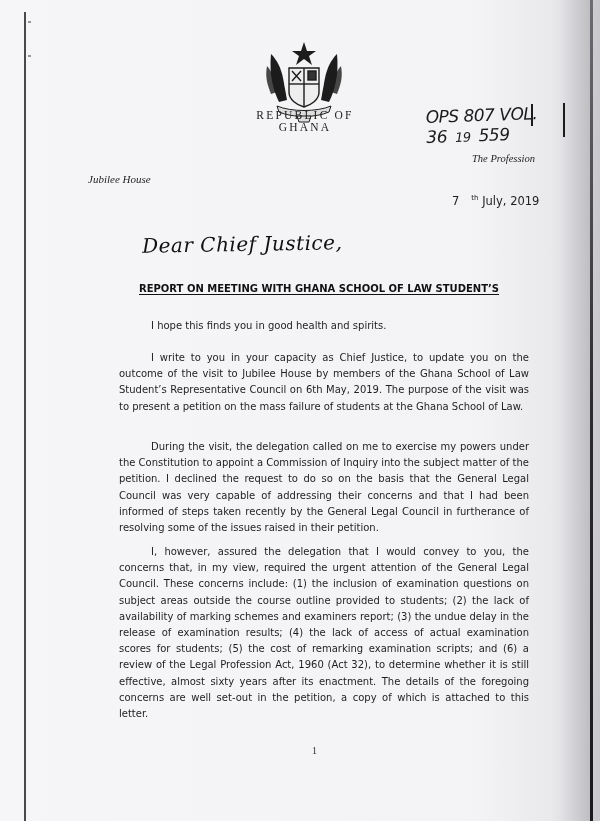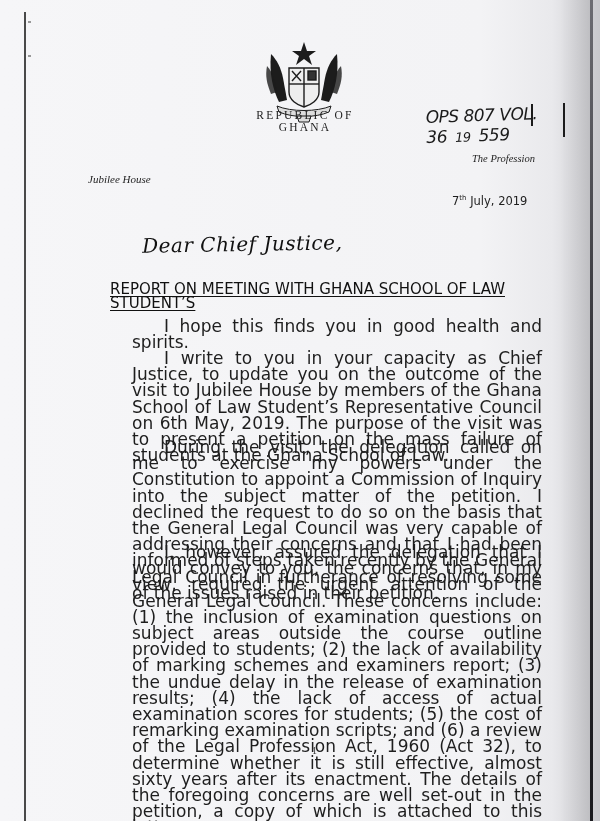--- a/index.html
+++ b/index.html
@@ -19,26 +19,26 @@
 
   .crest { position:absolute; left:263px; top:40px; width:82px; height:86px; }
   .republic { position:absolute; left:230px; top:109px; width:150px; text-align:center;
     font-family:"Liberation Serif","DejaVu Serif",serif; font-size:11.5px; letter-spacing:2.2px; color:#222; }
   .ref-number { position:absolute; left:426px; top:104px; font-family:"DejaVu Sans",sans-serif; font-size:17px;
     color:#1b1b1b; letter-spacing:-.5px; font-style:italic; transform:rotate(-2deg); }
   .ref-bar { position:absolute; width:1.5px; background:#1b1b1b; }
   .left-caption { position:absolute; left:88px; top:153px; font-family:"Liberation Serif","DejaVu Serif",serif; font-style:italic; font-size:11px; color:#1f1f1f;margin-top:20px; }
   .right-caption { position:absolute; left:472px; top:153px; font-family:"Liberation Serif","DejaVu Serif",serif; font-style:italic; font-size:10.5px; color:#1f1f1f; }
   .date { position:absolute; left:452px; top:194px; font-size:11.5px; color:#1e1e1e; }
-  .date sup { font-size:7px; }
+  .date sup { font-size:7px;margin-left:12px; }
   .salutation { position:absolute; left:142px; top:232px; font-family:"DejaVu Serif",serif; font-style:italic;
     font-size:20px; color:#111; letter-spacing:.5px; transform:rotate(-1deg); }
-  .title { position:absolute; left:110px; top:282px; width:418px; text-align:left; font-weight:normal; font-size:15px; line-height:14px; color:#111; }
+  .title { position:absolute; left:110px; top:282px; width:418px; text-align:center; font-weight:bold; font-size:10px; line-height:14px; color:#111; }
   .title span { text-decoration:underline; text-underline-offset:2px; }
-  .para { position:absolute; left:132px; width:410px; font-size:17px; line-height:16.2px; color:#1e1e1e; text-align:justify; }
+  .para { position:absolute; left:119px; width:410px; font-size:10px; line-height:16.2px; color:#1e1e1e; text-align:justify; }
   .indent { text-indent:32px; }
   .page-number { position:absolute; left:312px; top:745px; font-family:"Liberation Serif",serif; font-size:10px; color:#333; }
 </style>
 </head>
 <body>
 
 <div class="page">
   <div class="left-rule"></div>
   <div class="left-dot" style="top:21px"></div>
   <div class="left-dot" style="top:55px"></div>

